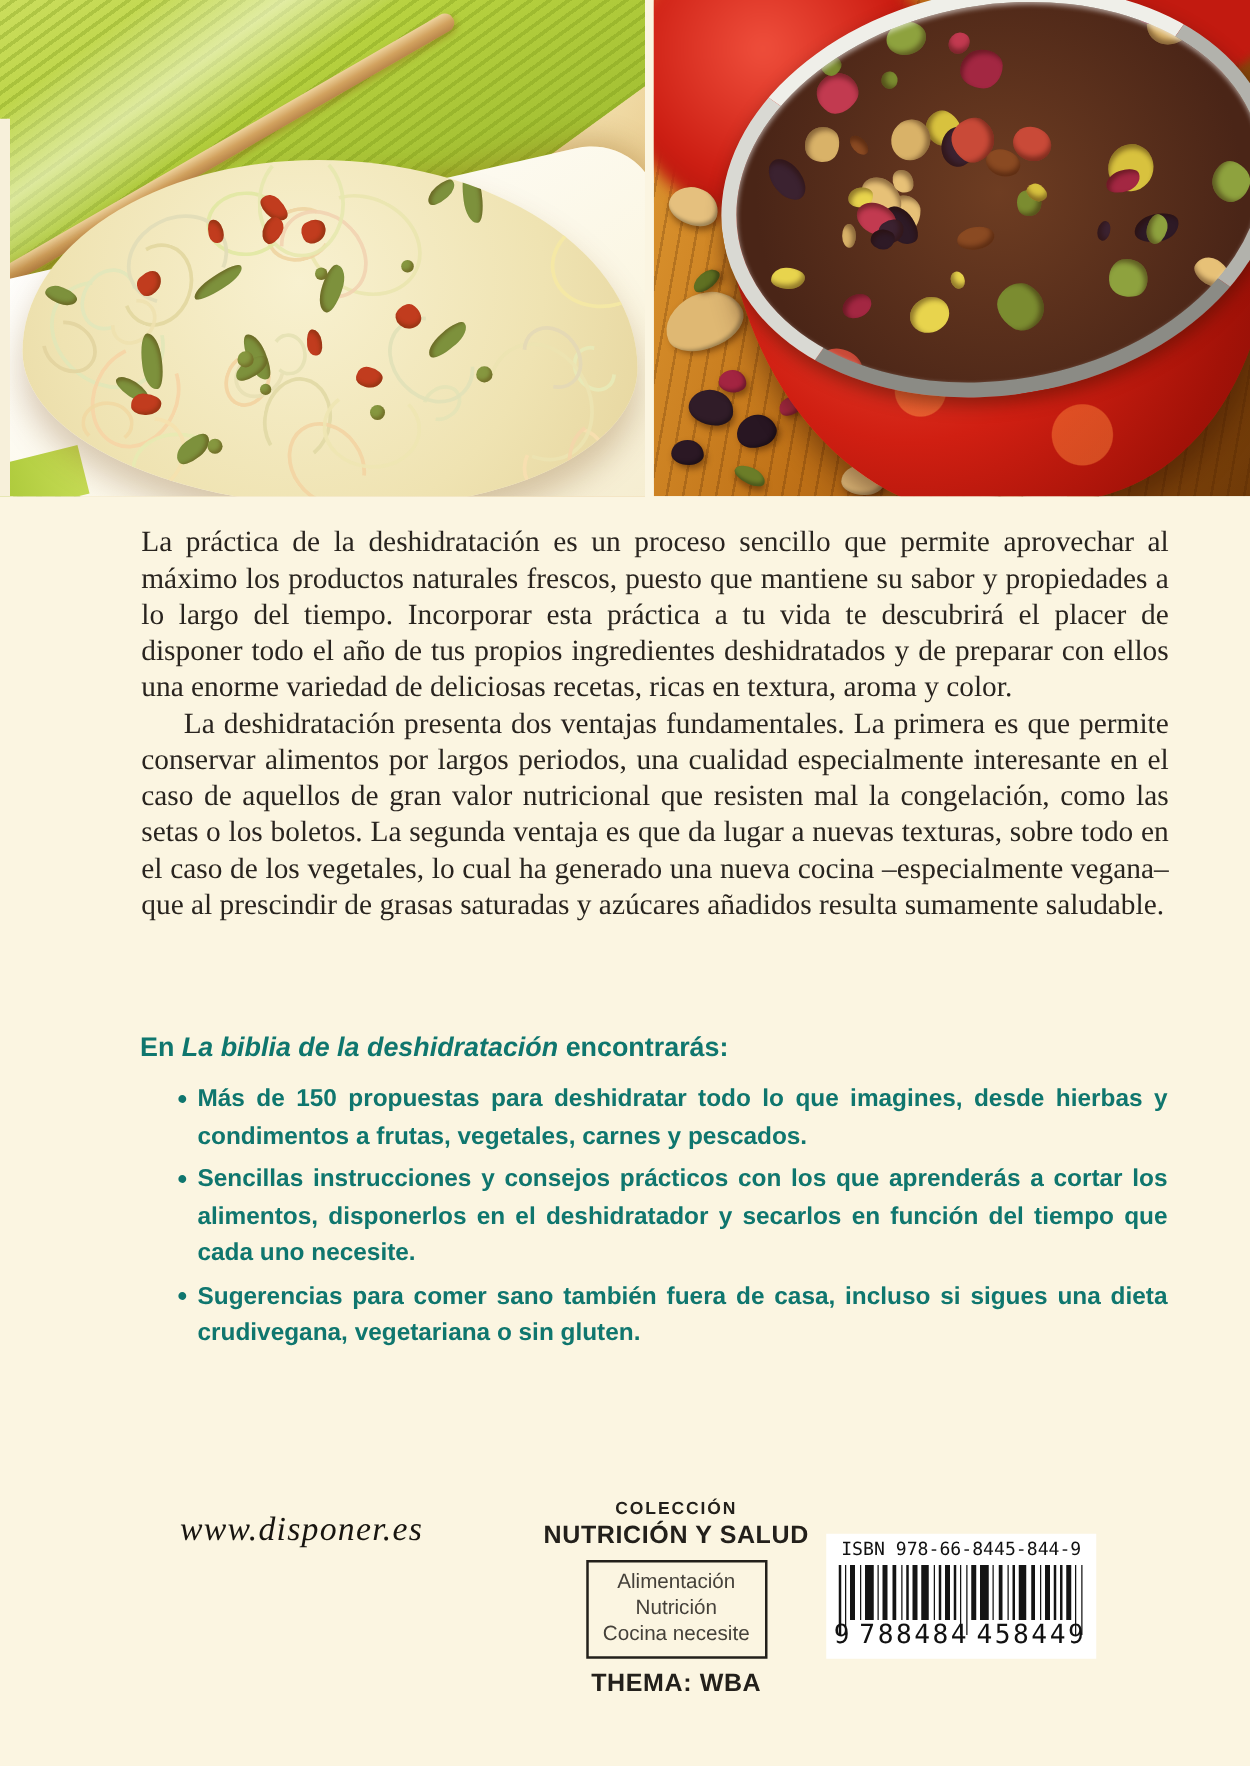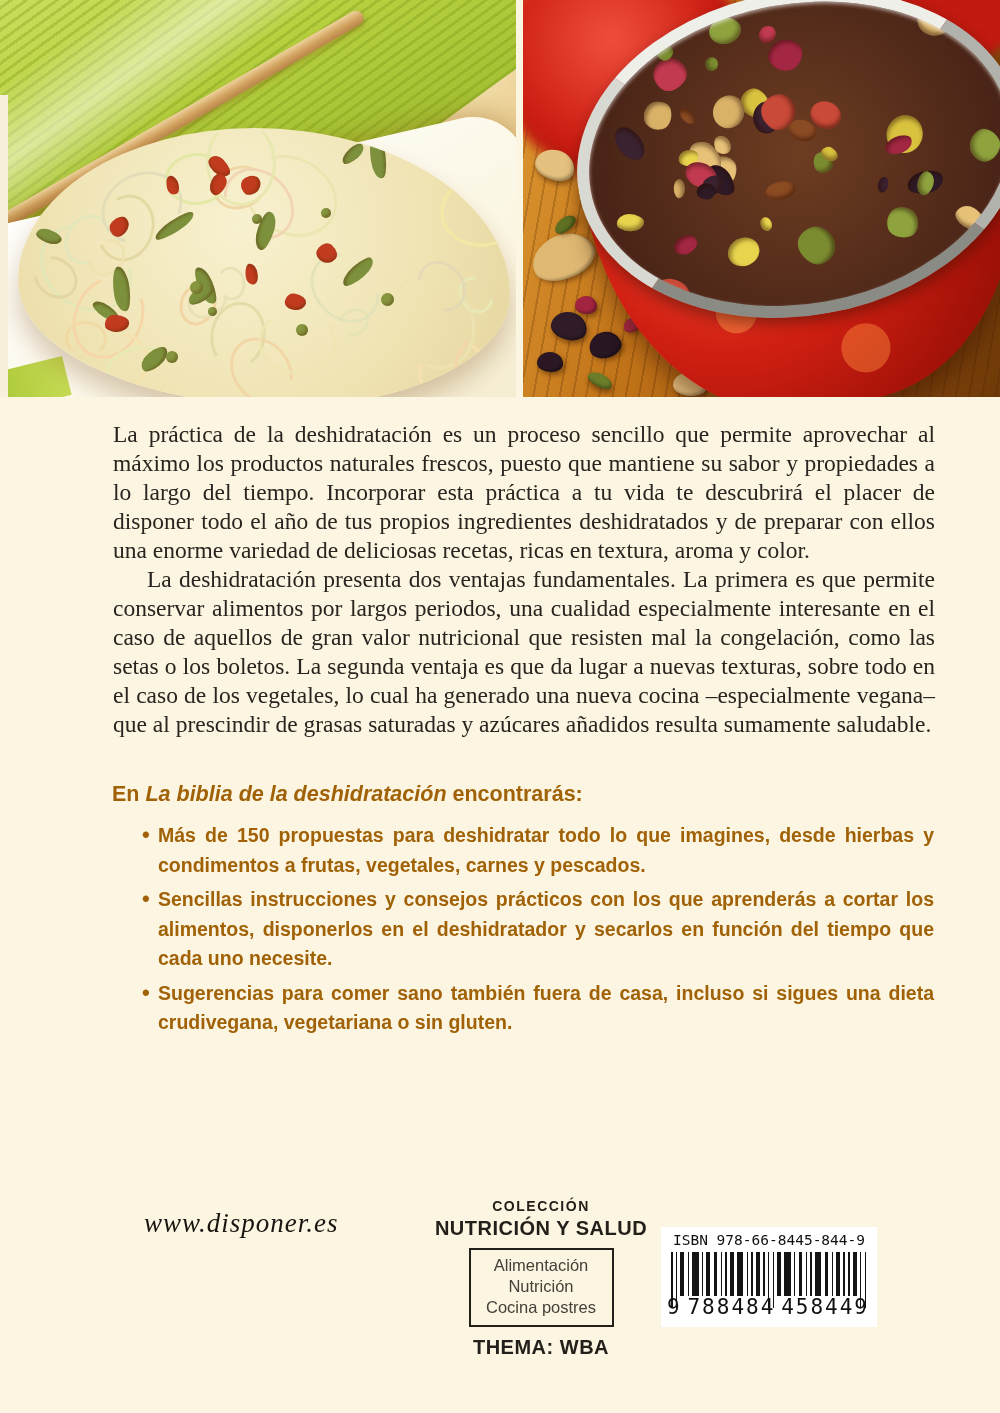--- a/index.html
+++ b/index.html
@@ -53,21 +53,21 @@
       border:12px solid #c6c6c0;border-top-color:#efefe9;border-left-color:#d9d9d3;
       border-bottom-color:#8b8b85;border-right-color:#b2b2ac;
       box-shadow:0 6px 14px rgba(50,15,0,.45),inset 0 2px 4px rgba(255,255,255,.55);}
   .scatter{position:absolute;inset:0;}
 
   .body-text{position:absolute;left:113px;top:420px;width:822px;
       font-size:23.5px;line-height:29px;text-align:justify;color:#29241f;}
   .body-text p{margin:0;}
   .body-text p.indent{text-indent:34px;}
 
-  .highlights{position:absolute;left:112px;top:780px;width:822px;color:#a16207;}
+  .highlights{position:absolute;left:112px;top:824px;width:822px;color:#0f766e;}
   .intro{margin:0 0 13px;font:700 21.5px/28px "Liberation Sans",sans-serif;}
   .intro em{font-style:italic;}
   .highlights ul{margin:0;padding:0;list-style:none;}
   .highlights li{position:relative;padding-left:46px;margin-bottom:5px;text-align:justify;
       font:700 19.5px/29.5px "Liberation Sans",sans-serif;}
   .highlights li::before{content:"\2022";position:absolute;left:30px;top:-1px;font-size:22px;}
 
   .publisher{position:absolute;left:148px;top:1198px;width:300px;color:#15120e;}
   .gaia{position:relative;height:86px;}
   .gaia svg{position:absolute;left:10px;top:-2px;}
@@ -260,21 +260,21 @@
   <div class="publisher">
     <div class="website">www.disponer.es</div>
   </div>
 
   <div class="collection">
     <div class="col-label">COLECCIÓN</div>
     <div class="col-name">NUTRICIÓN Y SALUD</div>
     <div class="col-box">
       <div>Alimentación</div>
       <div>Nutrición</div>
-      <div>Cocina postres</div>
+      <div>Cocina necesite</div>
     </div>
     <div class="thema">THEMA: WBA</div>
   </div>
 
   <div class="barcode">
     <div class="isbn">ISBN 978-66-8445-844-9</div>
     <div class="bars" id="bars">
         <i style="left: 0px; width: 1.6px; height: 56px;"></i>
         <i style="left: 4.7px; width: 1.6px; height: 56px;"></i>
         <i style="left: 9.4px; width: 3.9px; height: 44px;"></i>

